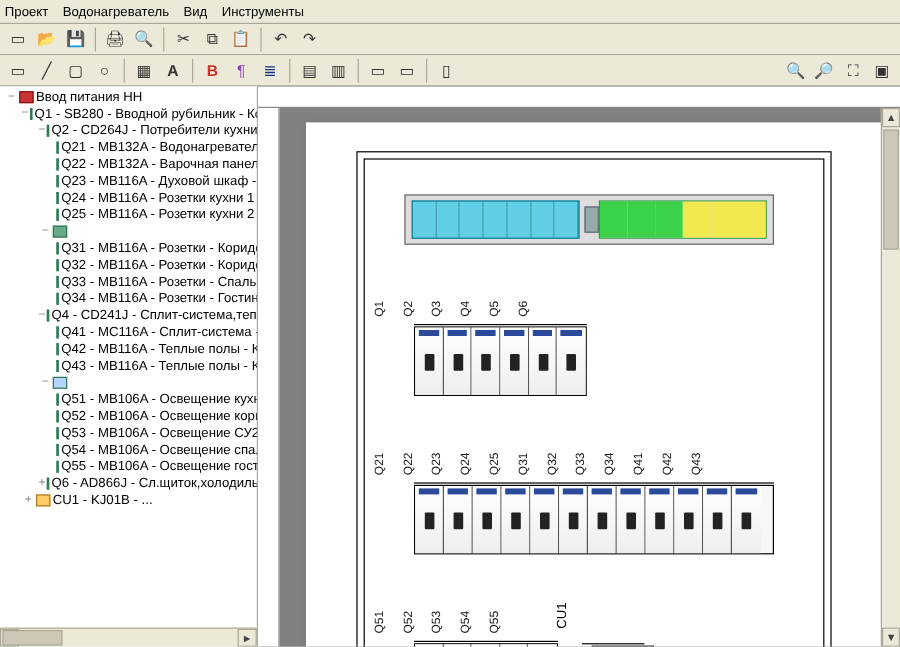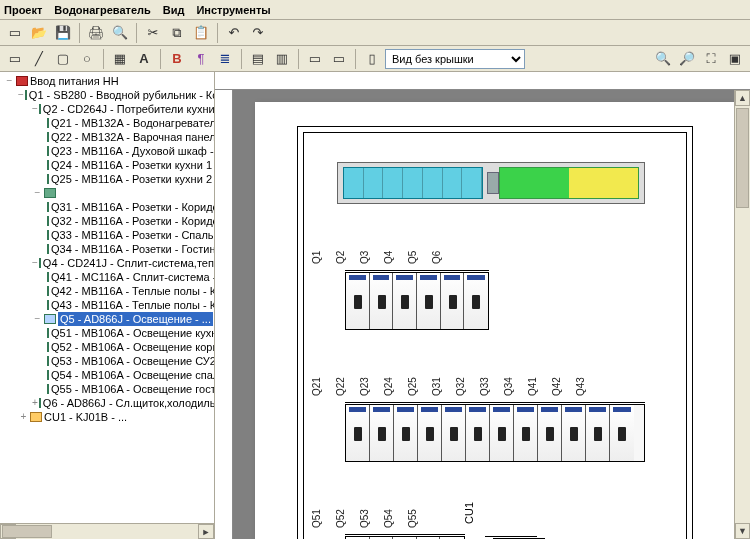--- a/index.html
+++ b/index.html
@@ -1,19 +1,19 @@
 <!DOCTYPE html>
 <html><head>
 <meta charset="utf-8">
 <style>
   * { box-sizing: border-box; margin: 0; padding: 0; }
   body { font-family: "MS Sans Serif", Tahoma, sans-serif; font-size: 11px; background:#d4d0c8; width:750px; height:539px; overflow:hidden; }
   
   
-  .menubar { background:#ece9d8; border-bottom:1px solid #aca899; height:20px; display:flex; align-items:center; padding:0 4px; gap:12px;font-weight:bold;}
+  .menubar { background:#ece9d8; border-bottom:1px solid #aca899; height:20px; display:flex; align-items:center; padding:0 4px; gap:12px;}
   .menubar span { cursor:default; }
   
   
   .toolbar { background:#ece9d8; border-bottom:1px solid #aca899; height:26px; display:flex; align-items:center; padding:0 4px; gap:2px;}
   .tbtn { width:22px; height:22px; border:1px solid #ece9d8; display:flex; align-items:center; justify-content:center; font-size:13px; color:#333; cursor:pointer;}
   .sep { width:1px; height:20px; background:#aca899; margin:0 3px;}
   .vcombo { height:20px; border:1px solid #7f9db9; background:#fff; font-size:11px; padding:1px 2px; width:140px;}
   
   
   .main { display:flex; height:calc(539px - 20px - 26px - 26px); }
@@ -113,23 +113,20 @@
   <div class="tbtn" style="color:#8e44ad">¶</div>
   <div class="tbtn" style="color:#138">≣</div>
   <div class="sep"></div>
   <div class="tbtn">▤</div>
   <div class="tbtn">▥</div>
   <div class="sep"></div>
   <div class="tbtn">▭</div>
   <div class="tbtn">▭</div>
   <div class="sep"></div>
   <div class="tbtn">▯</div>
-  <select class="vcombo">
-    <option>Вид без крышки</option>
-  </select>
   <div style="flex:1"></div>
   <div class="tbtn">🔍</div>
   <div class="tbtn">🔎</div>
   <div class="tbtn">⛶</div>
   <div class="tbtn">▣</div>
 </div>
 
 <div class="main">
 
   <div class="treewrap">
@@ -214,21 +211,20 @@
           <span>Q42 - MB116A - Теплые полы - Кух</span>
         </div>
       <div class="node indent3">
           <span class="tw"></span>
           <span class="ic"></span>
           <span>Q43 - MB116A - Теплые полы - Кор</span>
         </div>
       <div class="node indent2">
           <span class="tw">−</span>
           <span class="ic sel"></span>
-          <span class="seltxt">Q5 - AD866J - Освещение - ...</span>
         </div>
       <div class="node indent3">
           <span class="tw"></span>
           <span class="ic"></span>
           <span>Q51 - MB106A - Освещение кухни -</span>
         </div>
       <div class="node indent3">
           <span class="tw"></span>
           <span class="ic"></span>
           <span>Q52 - MB106A - Освещение коридо</span>

